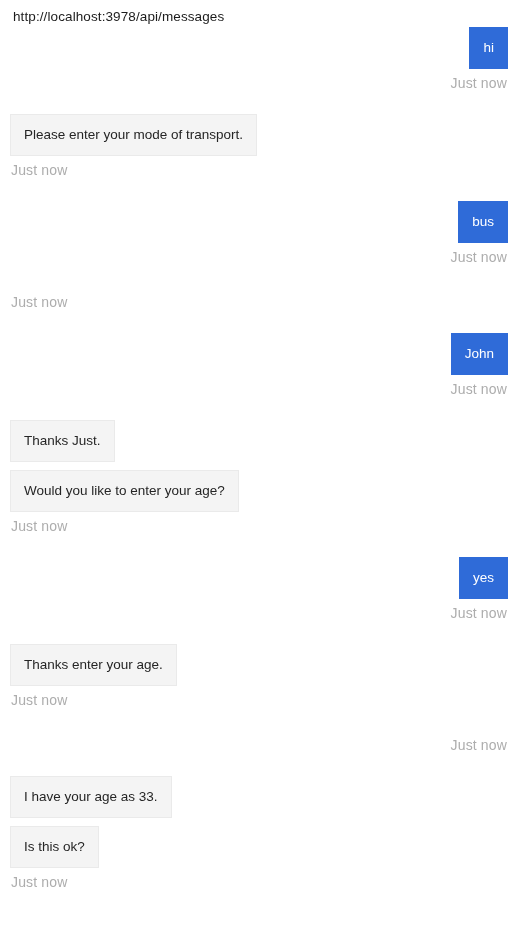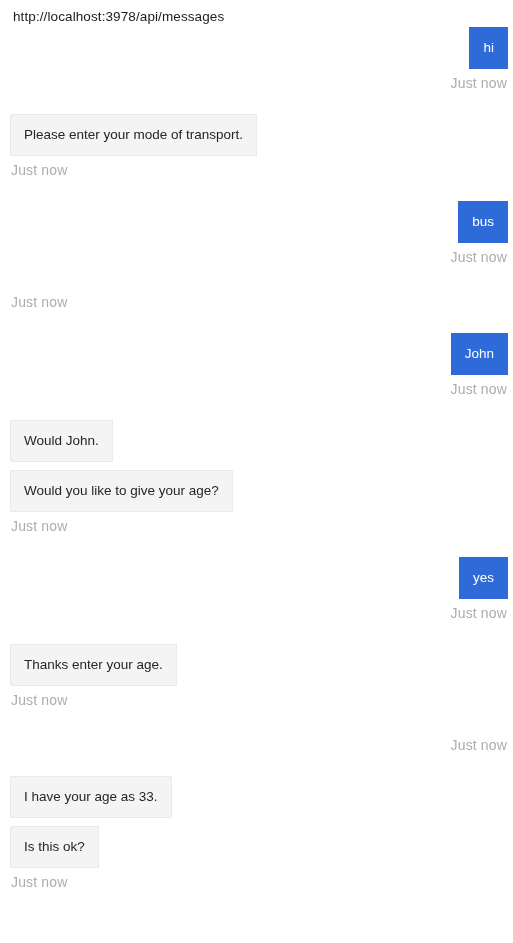--- a/index.html
+++ b/index.html
@@ -143,25 +143,25 @@
       <div class="gap-after-group"></div>
       <div class="activity-group">
         <div class="row from-user">
           <div class="bubble user">John</div>
         </div>
         <div class="timestamp right">Just now</div>
       </div>
       <div class="gap-after-group"></div>
       <div class="activity-group">
         <div class="row from-bot">
-          <div class="bubble bot">Would John.</div>
+          <div class="bubble bot">Thanks Just.</div>
         </div>
         <div class="gap-between-bubbles"></div>
         <div class="row from-bot">
-          <div class="bubble bot">Would you like to give your age?</div>
+          <div class="bubble bot">Would you like to enter your age?</div>
         </div>
         <div class="timestamp left">Just now</div>
       </div>
       <div class="gap-after-group"></div>
       <div class="activity-group">
         <div class="row from-user">
           <div class="bubble user">yes</div>
         </div>
         <div class="timestamp right">Just now</div>
       </div>

